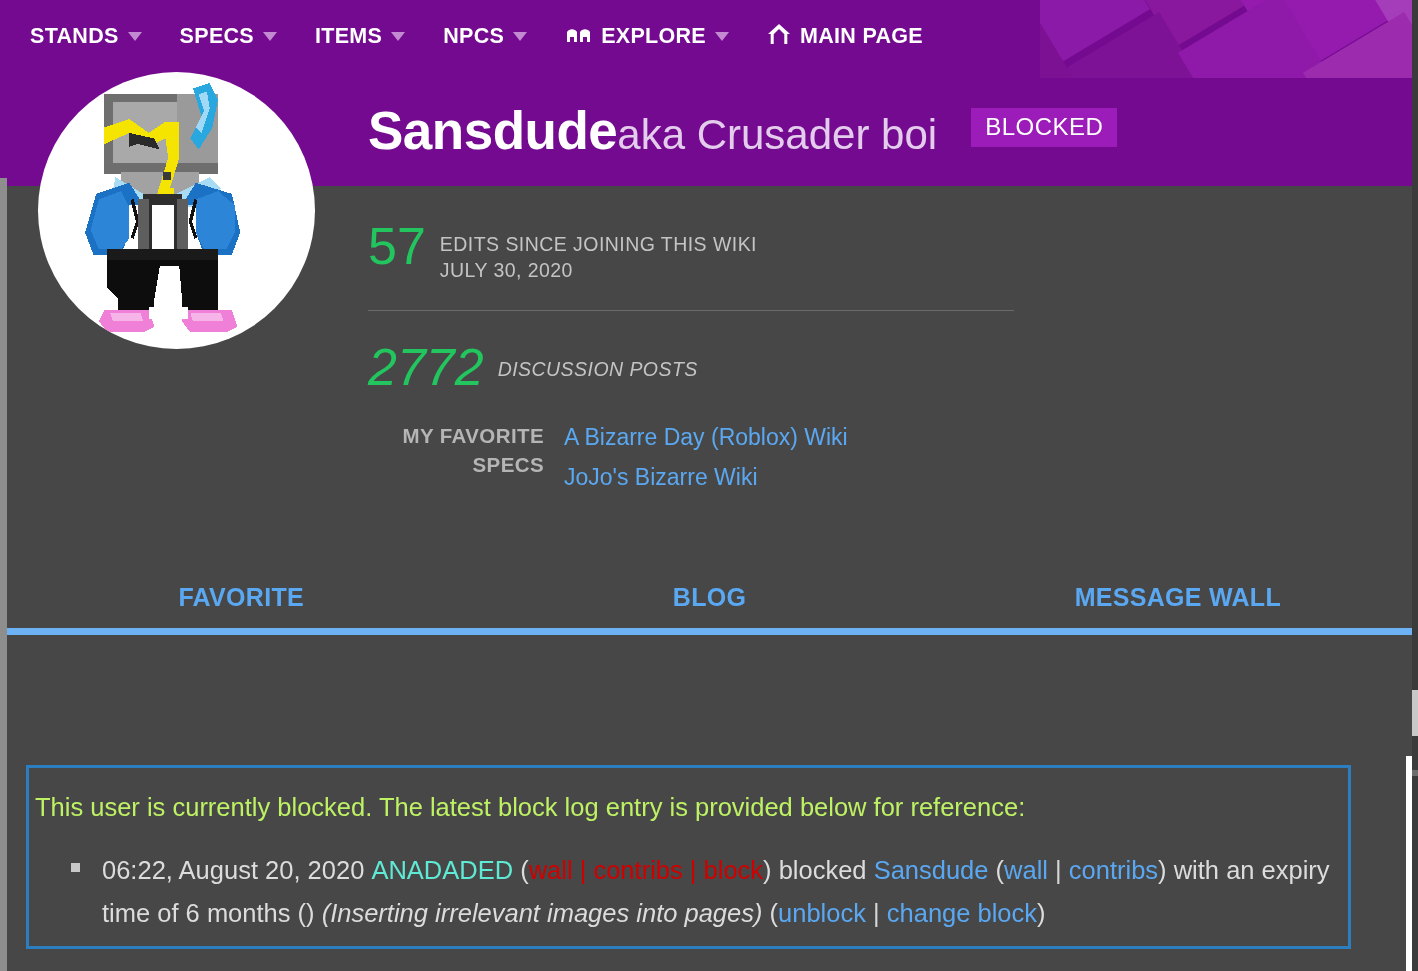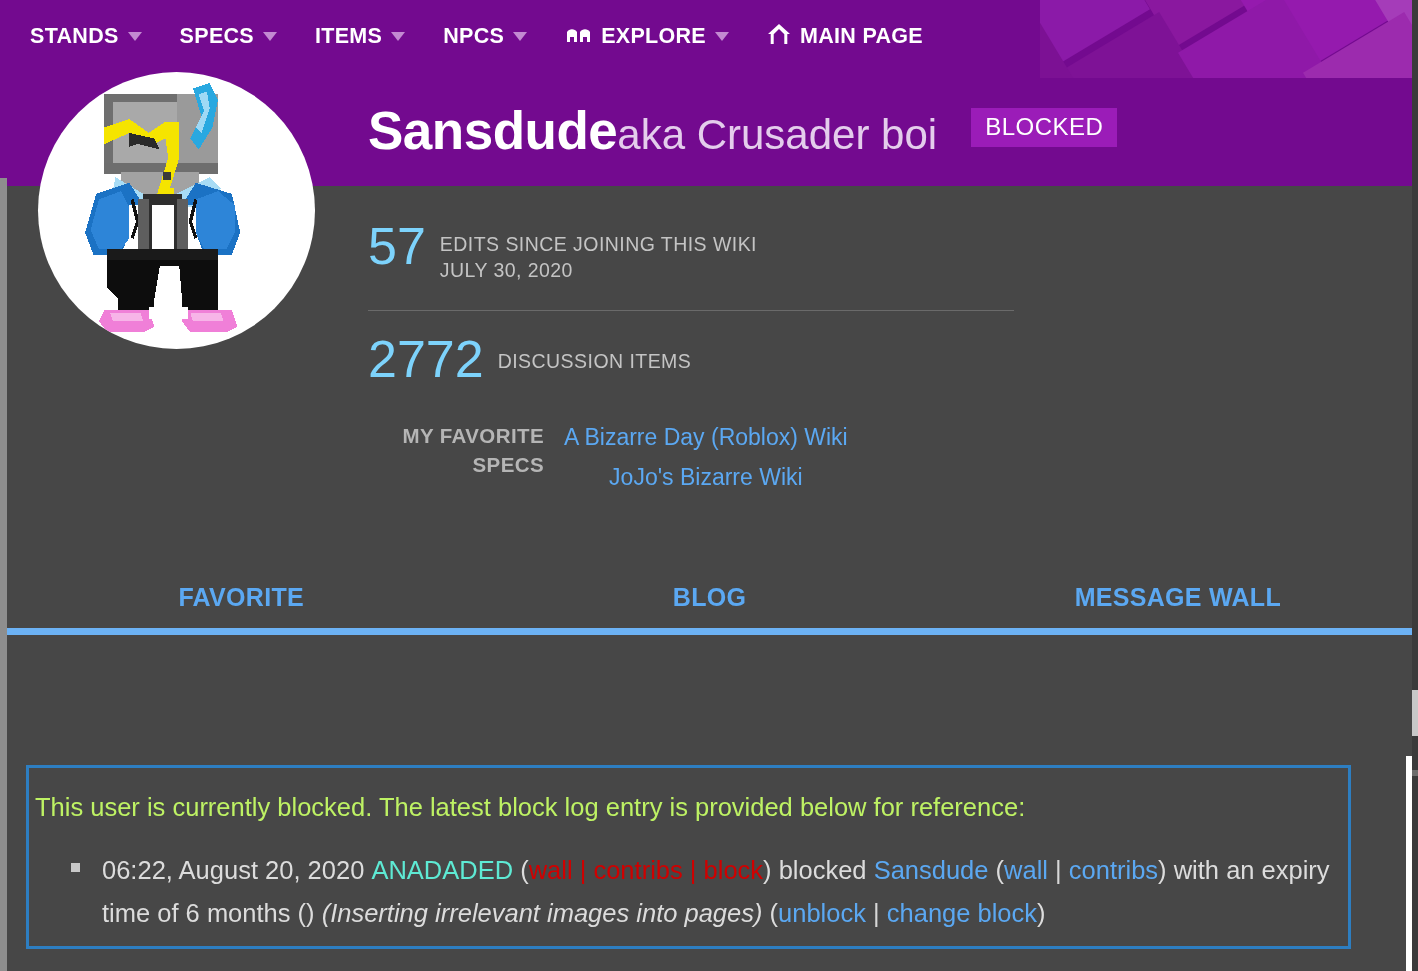--- a/index.html
+++ b/index.html
@@ -172,41 +172,41 @@
     position: absolute;
     left: 368px; top: 222px;
     width: 646px;
     z-index: 14;
   }
   .stat-row {
     display: flex;
     align-items: flex-start;
   }
   .stat-num {
-    color: #7dd3fc;
+    color: #22c55e;
     font-weight: 300;
     line-height: 0.95;
     text-align: center;
   }
   .stat-num.edits { font-size: 52px; }
   .stat-num.posts { font-size: 52px; }
   .stat-text {
     color: #c4c4c4;
     font-size: 19.5px;
     letter-spacing: 0.45px;
     margin-left: 14px;
     padding-top: 10px;
     line-height: 1.32;
   }
   .stat-divider {
     border-top: 1px solid #6a6a6a;
     margin: 27px 0 0 0;
     width: 646px;
   }
-  .stat-row.posts-row { margin-top: 24px; }
+  .stat-row.posts-row { margin-top: 32px; font-style: italic; }
 
   
   .fav {
     position: absolute;
     left: 368px; top: 418px;
     display: flex;
     z-index: 14;
   }
   .fav-label {
     width: 176px;
@@ -219,21 +219,20 @@
     padding-top: 3px;
   }
   .fav-list { margin-left: 20px; }
   .fav-link {
     display: block;
     color: #5ba8f2;
     font-size: 23px;
     line-height: 1.72;
     text-decoration: none;
     white-space: nowrap;
-    text-align: center;
   }
 
   
   .tabs {
     position: absolute;
     left: 7px; top: 566px;
     width: 1405px;
     height: 62px;
     display: flex;
     align-items: center;
@@ -432,21 +431,21 @@
     <div class="stat-row">
       <span class="stat-num edits">57</span>
       <span class="stat-text">
         <span>EDITS SINCE JOINING THIS WIKI</span><br>
         <span>JULY 30, 2020</span>
       </span>
     </div>
     <div class="stat-divider"></div>
     <div class="stat-row posts-row">
       <span class="stat-num posts">2772</span>
-      <span class="stat-text" style="padding-top:14px;">DISCUSSION ITEMS</span>
+      <span class="stat-text" style="padding-top:14px;">DISCUSSION POSTS</span>
     </div>
   </div>
 
   <div class="fav">
     <div class="fav-label">
       <span>MY FAVORITE</span><br>
       <span>SPECS</span>
     </div>
     <div class="fav-list">
       <a class="fav-link" href="#">A Bizarre Day (Roblox) Wiki</a>

